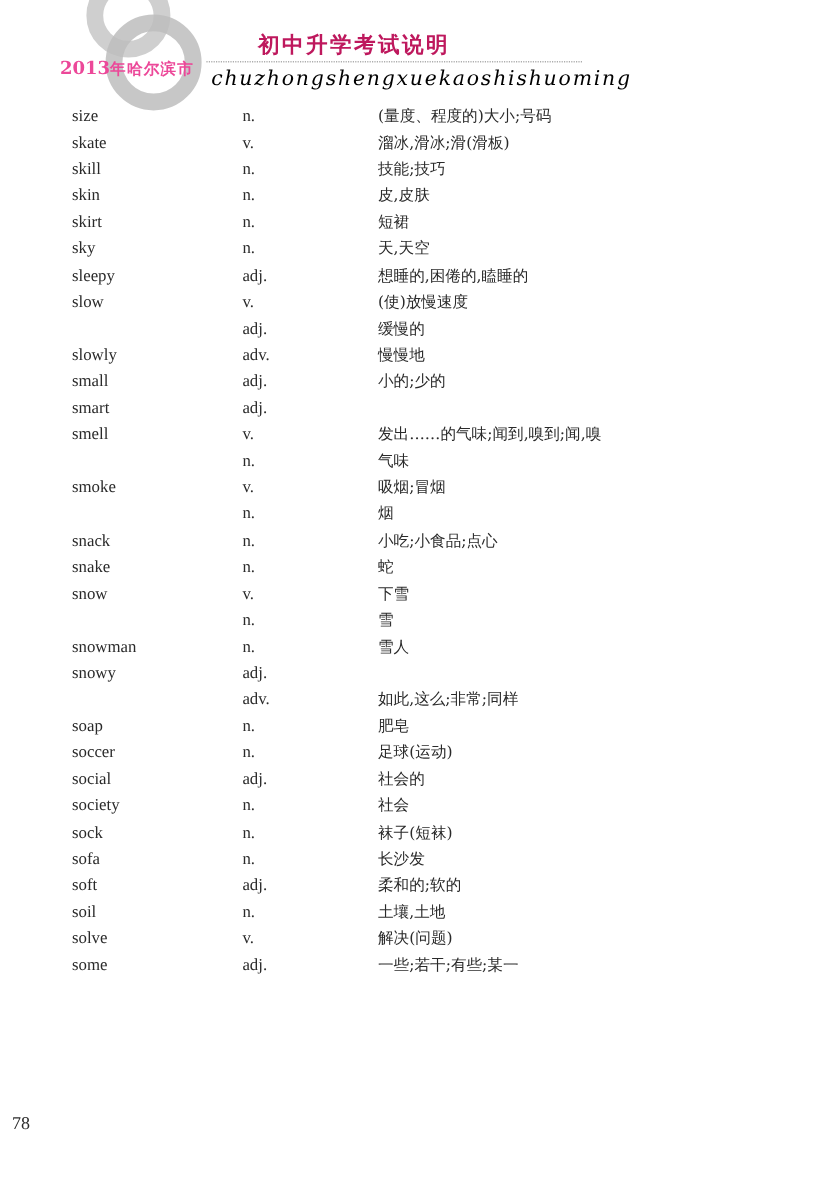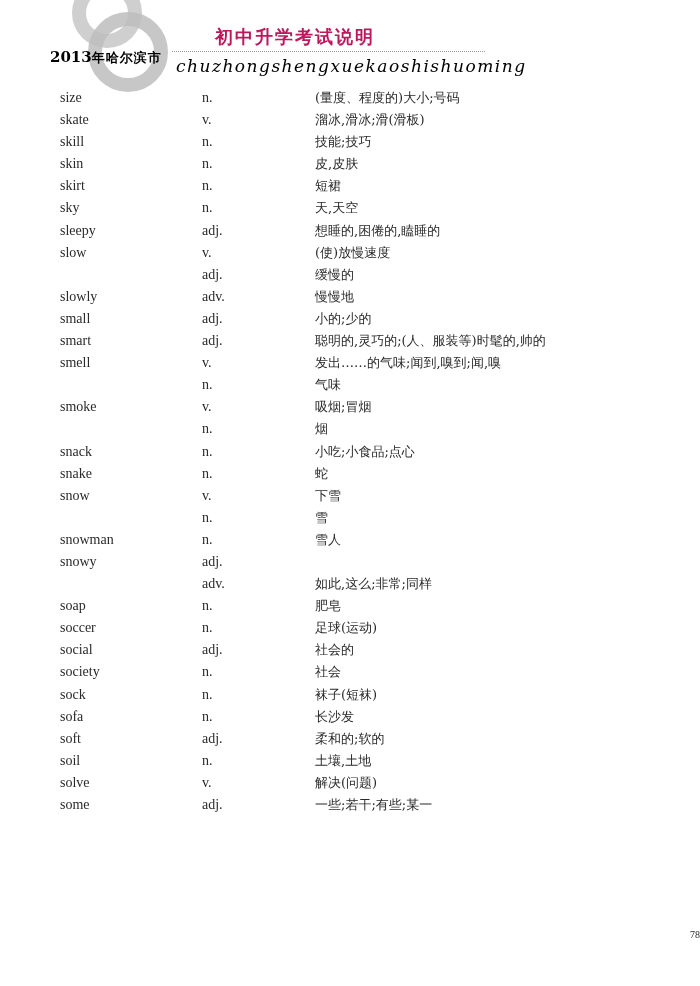--- a/index.html
+++ b/index.html
@@ -3,33 +3,33 @@
 <meta charset="utf-8">
 <style>
   html, body { margin: 0; padding: 0; background: #ffffff; }
   body { width: 700px; height: 986px; position: relative; overflow: hidden;
          font-family: "DejaVu Serif", "Liberation Serif", serif; color: #2a2a2a; }
   .deco { position: absolute; border-radius: 50%; border-style: solid; border-color: #c9c9c9; box-sizing: border-box; }
   .deco1 { left: 72px; top: -22px; width: 70px; height: 70px; border-width: 14px; border-color: #cfcfcf; }
   .deco2 { left: 88px; top: 12px; width: 80px; height: 80px; border-width: 14px; border-color: #bdbdbd; opacity: 0.85; }
   .header-title { position: absolute; left: 183px; top: 25px; font-family: "DejaVu Sans", sans-serif;
                   font-size: 18px; font-weight: bold; letter-spacing: 2px; color: #be185d; margin-left: 32px; }
-  .header-year { position: absolute; left: 50px; top: 48px; font-size: 15px; font-weight: bold; color: #000000; }
+  .header-year { position: absolute; left: 50px; top: 48px; font-size: 15px; font-weight: bold; color: #ec4899; }
   .header-year .cn { font-family: "DejaVu Sans", sans-serif; font-size: 13px; letter-spacing: 1px; }
   .header-rule { position: absolute; left: 172px; top: 51px; width: 313px; border-top: 1px dotted #9a9a9a; }
   .header-pinyin { position: absolute; left: 176px; top: 56px; font-family: "DejaVu Serif", serif; font-style: italic;
                    font-size: 17px; letter-spacing: 1.5px; color: #000000; }
   .vocab { position: absolute; left: 60px; top: 87px; width: 580px; }
   .row { position: relative; height: 22.1px; font-size: 13px; line-height: 22px; }
   .row span { position: absolute; top: 0; white-space: nowrap; }
   .word { left: 0; font-family: "Liberation Serif", serif; font-size: 14px; }
   .pos  { left: 142px; font-family: "Liberation Serif", serif; font-size: 14px; }
   .meaning { left: 255px; font-family: "DejaVu Serif", serif; font-size: 13px; }
-  .page-number { position: absolute; left: 0; width: 700px; top: 929px; text-align: right;
-                 font-family: "Liberation Serif", serif; font-size: 10px; padding-left: 10px; box-sizing: border-box; }
+  .page-number { position: absolute; left: 0; width: 700px; top: 929px; text-align: left;
+                 font-family: "Liberation Serif", serif; font-size: 15px; padding-left: 10px; box-sizing: border-box; }
 </style>
 </head>
 <body>
 
 <div class="deco deco1"></div>
 <div class="deco deco2"></div>
 
 <div class="header-title">初中升学考试说明</div>
 <div class="header-year"><span>2013</span><span class="cn">年哈尔滨市</span></div>
 <div class="header-rule"></div>
@@ -87,21 +87,20 @@
       <span class="meaning">慢慢地</span>
     </div>
     <div class="row">
       <span class="word">small</span>
       <span class="pos">adj.</span>
       <span class="meaning">小的;少的</span>
     </div>
     <div class="row">
       <span class="word">smart</span>
       <span class="pos">adj.</span>
-      <span class="meaning">聪明的,灵巧的;(人、服装等)时髦的,帅的</span>
     </div>
     <div class="row">
       <span class="word">smell</span>
       <span class="pos">v.</span>
       <span class="meaning">发出……的气味;闻到,嗅到;闻,嗅</span>
     </div>
     <div class="row">
       <span class="word"></span>
       <span class="pos">n.</span>
       <span class="meaning">气味</span>

